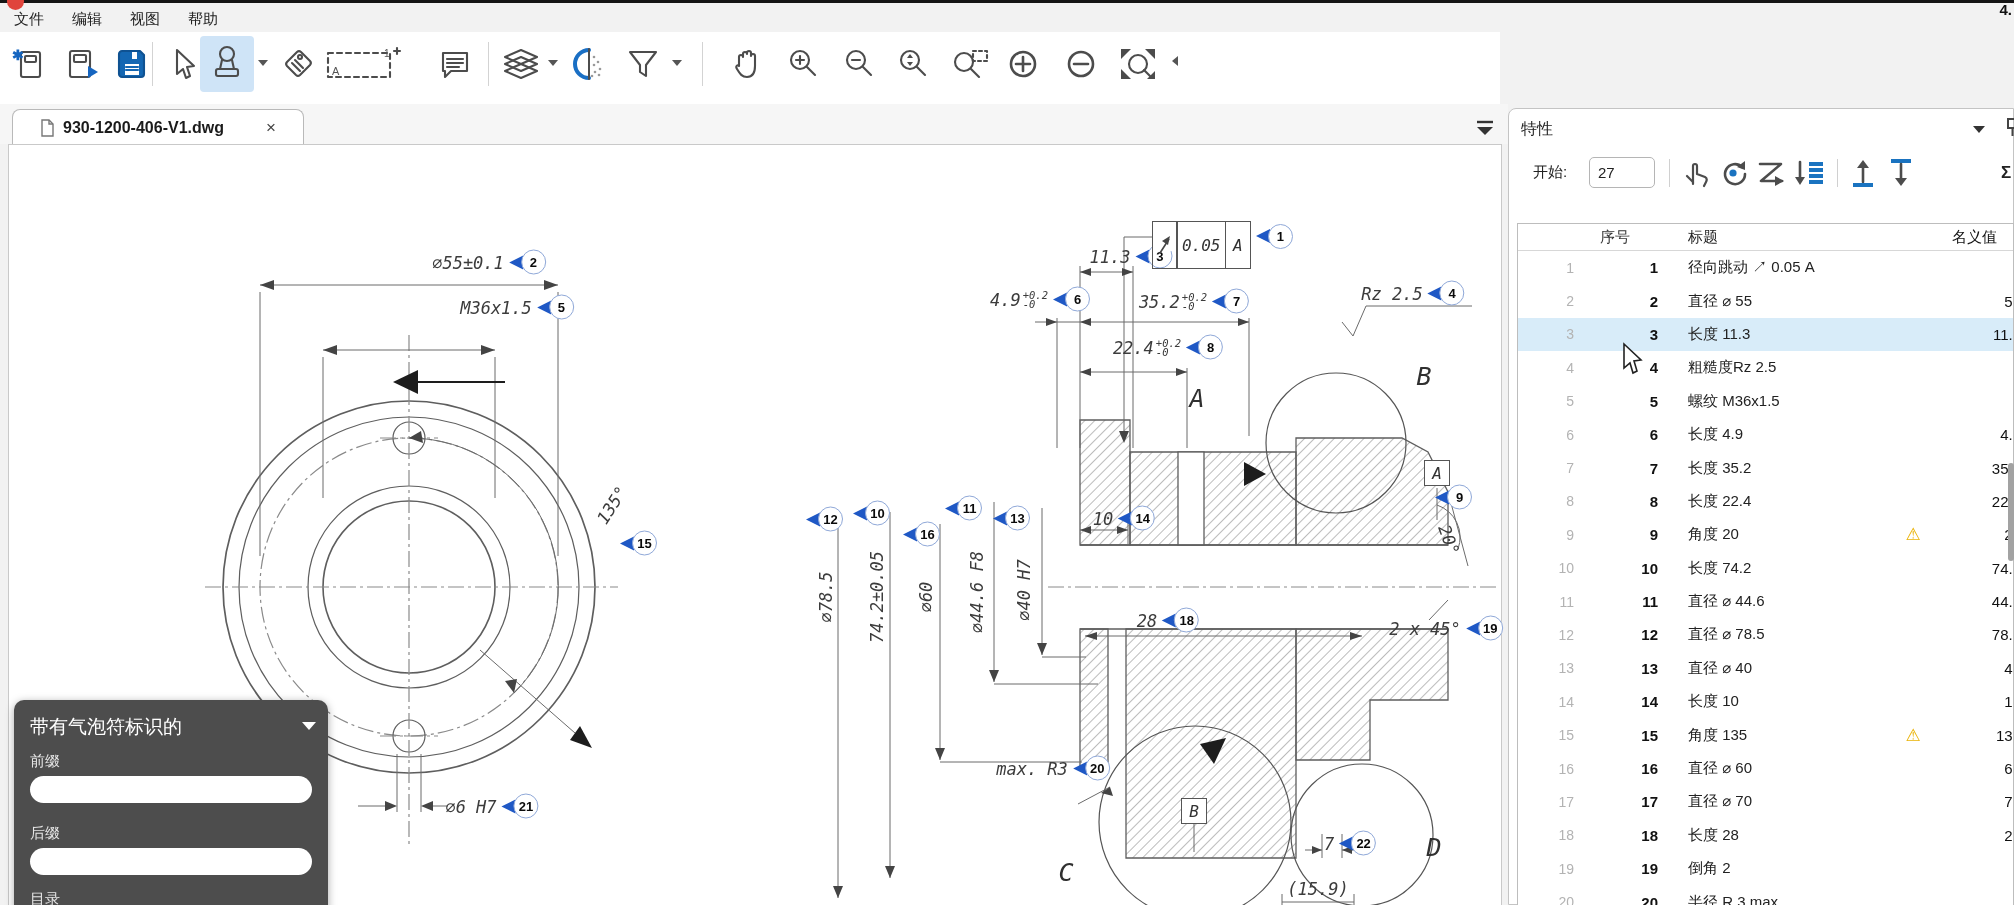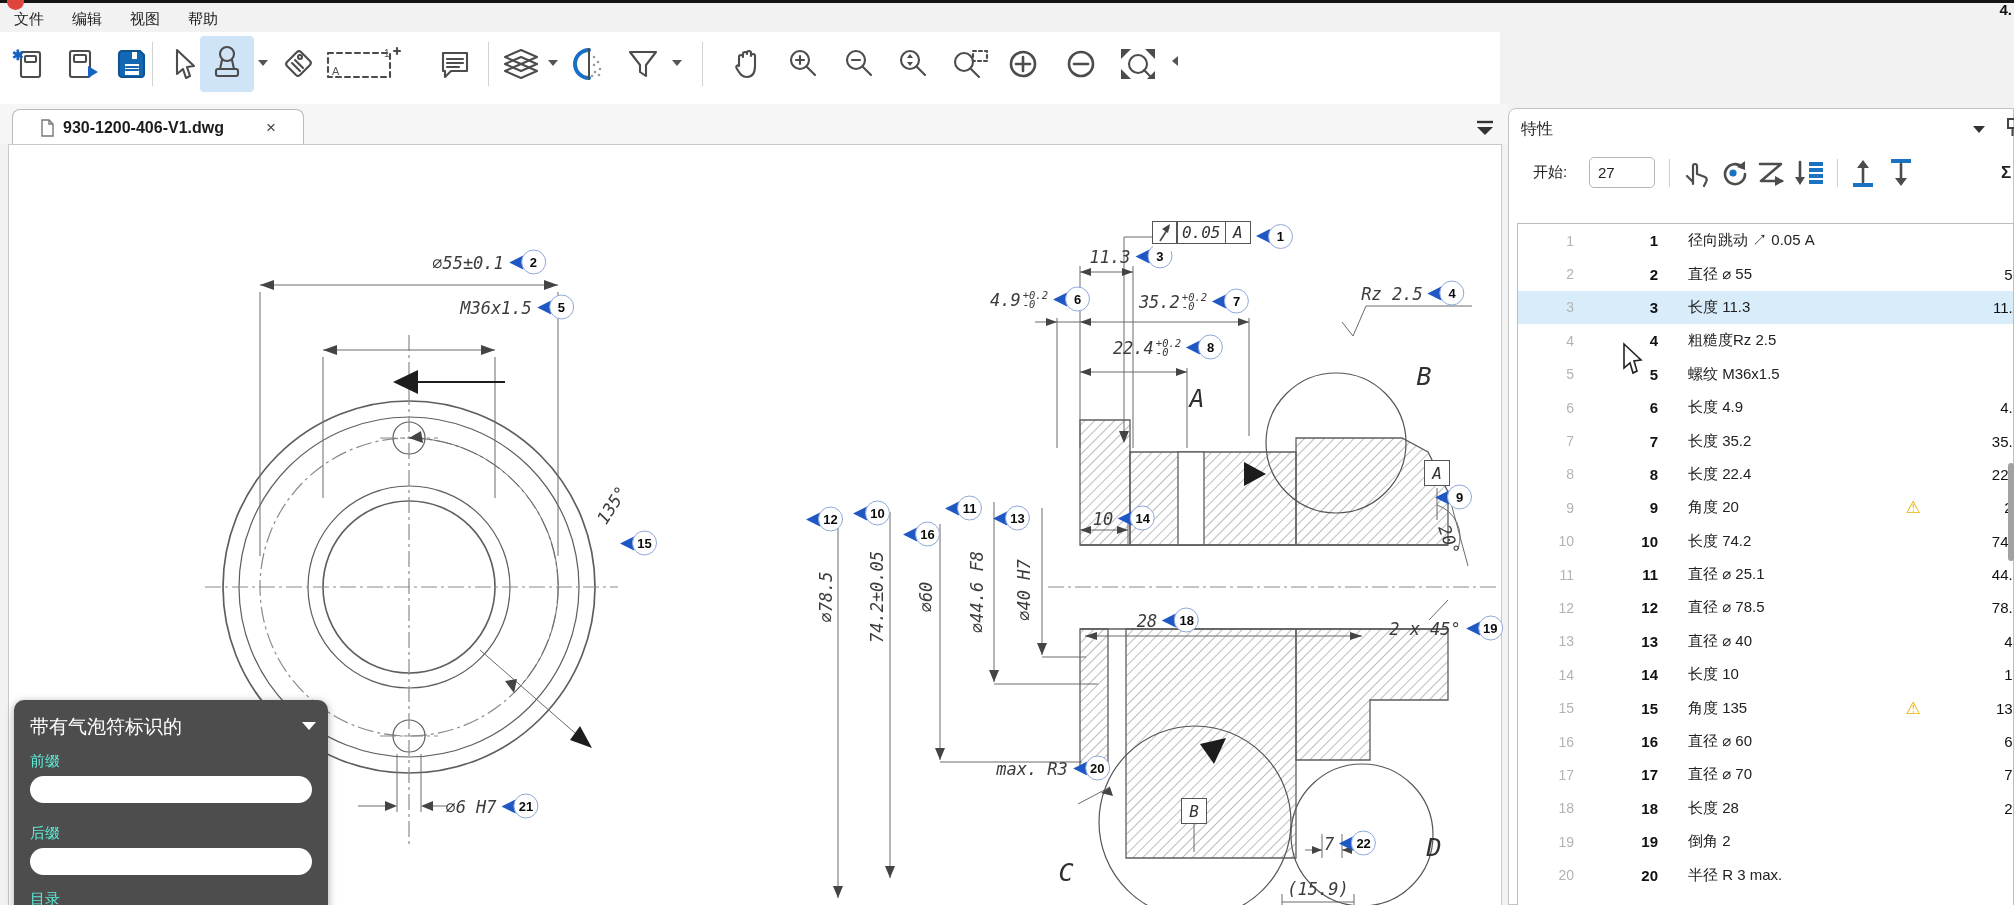--- a/index.html
+++ b/index.html
@@ -33,29 +33,29 @@
        font-family:"DejaVu Sans Mono",monospace;font-style:italic;font-size:17px;color:#3c3c3c}
   .ann.letter{font-size:25px;color:#303030}
   .tol{display:inline-flex;flex-direction:column;justify-content:center;font-size:10.5px;line-height:9px;margin-left:2px}
   .balloon{display:inline-flex;align-items:center;margin-left:5px}
   .balloon .tri{width:0;height:0;border-top:7px solid transparent;border-bottom:7px solid transparent;border-right:14px solid #1f58c5}
   .balloon .bnum{width:23px;height:23px;border:1.6px solid #8fa8d8;border-radius:50%;background:#fff;color:#0a0a0a;
        font:bold 13px "Liberation Sans",sans-serif;font-style:normal;display:flex;align-items:center;justify-content:center;margin-left:-2px}
   .datum-box{position:absolute;width:26px;height:26px;border:1.5px solid #555;background:#fff;box-sizing:border-box;
        display:flex;align-items:center;justify-content:center;font:italic 16px "DejaVu Sans Mono",monospace;color:#333}
   #fcf{left:1153px;top:221px;height:30px;display:flex;background:#fff;font-family:"DejaVu Sans Mono",monospace;font-style:italic}
-  #fcf .cell{border:1.4px solid #555;box-sizing:border-box;height:23px;display:flex;align-items:center;justify-content:center;margin-left:-1.4px}
+  #fcf .cell{border:1.4px solid #555;box-sizing:border-box;height:48px;display:flex;align-items:center;justify-content:center;margin-left:-1.4px}
   #fcf .c1{width:26px}
   #fcf .c2{width:50px;font-size:16px;color:#333}
   #fcf .c3{width:26px;font-size:16px;color:#333}
   
   #overlay-panel{left:14px;top:700px;width:314px;height:220px;background:#4d4d4d;border-radius:10px;box-shadow:0 2px 8px rgba(0,0,0,.35);z-index:5}
   #overlay-panel .op-title{position:absolute;left:16px;top:14px;font-size:19px;font-weight:normal;color:#fff}
   #overlay-panel .op-caret{position:absolute;right:12px;top:22px;width:0;height:0;border-left:7px solid transparent;border-right:7px solid transparent;border-top:8px solid #fff}
-  #overlay-panel .op-label{position:absolute;left:16px;font-size:15px;color:#5eead4}
+  #overlay-panel .op-label{position:absolute;left:16px;font-size:15px;color:#e5e5e5}
   #overlay-panel input{position:absolute;left:16px;width:282px;height:27px;border:none;border-radius:14px;background:#fff;box-sizing:border-box;padding:0 10px;font-size:14px}
   
   #prop-panel{left:1508px;top:108px;width:506px;height:797px;background:#fff;border:1px solid #c4c4c4;border-radius:8px 0 0 0;box-sizing:border-box}
   #prop-title{position:absolute;left:12px;top:10px;font-size:16px;color:#222}
   #prop-caret{position:absolute;left:464px;top:17px;width:0;height:0;border-left:6px solid transparent;border-right:6px solid transparent;border-top:7px solid #333}
   #prop-pin{position:absolute;left:496px;top:8px;color:#444;font-size:16px}
   #start-row{position:absolute;left:0;top:42px;width:506px;height:44px}
   #start-label{position:absolute;left:24px;top:12px;font-size:15px;color:#222}
   #start-input{position:absolute;left:80px;top:6px;width:66px;height:31px;border:1px solid #b5b5b5;border-radius:5px;box-sizing:border-box;padding:4px 8px;font-size:15px;color:#222}
   .ptool{position:absolute;top:4px;width:36px;height:36px;display:flex;align-items:center;justify-content:center}
@@ -683,20 +683,27 @@
       <svg width="30" height="30">
           <rect x="5" y="1" width="20" height="4" fill="#1a73c0" stroke="none"></rect>
           <line x1="15" y1="6" x2="15" y2="22" stroke-width="2.6"></line>
           <polygon points="15,28 9,20 21,20" fill="#4c4c4c" stroke="none"></polygon>
         </svg>
     </div>
     <span id="sum-symbol">Σ</span>
   </div>
 
   <div id="prop-table">
+    <div id="thead">
+      <span class="c-idx"></span>
+      <span class="c-no">序号</span>
+      <span class="c-title">标题</span>
+      <span class="c-warn"></span>
+      <span class="c-val">名义值</span>
+    </div>
     <div id="prop-rows">
         <div class="trow">
           <span class="c-idx">1</span>
           <span class="c-no">1</span>
           <span class="c-title">径向跳动 ↗ 0.05 A</span>
           <span class="c-warn"></span>
           <span class="c-val"></span>
         </div>
         <div class="trow">
           <span class="c-idx">2</span>
@@ -757,21 +764,21 @@
         <div class="trow">
           <span class="c-idx">10</span>
           <span class="c-no">10</span>
           <span class="c-title">长度 74.2</span>
           <span class="c-warn"></span>
           <span class="c-val">74.2</span>
         </div>
         <div class="trow">
           <span class="c-idx">11</span>
           <span class="c-no">11</span>
-          <span class="c-title">直径 ⌀ 25.1</span>
+          <span class="c-title">直径 ⌀ 44.6</span>
           <span class="c-warn"></span>
           <span class="c-val">44.6</span>
         </div>
         <div class="trow">
           <span class="c-idx">12</span>
           <span class="c-no">12</span>
           <span class="c-title">直径 ⌀ 78.5</span>
           <span class="c-warn"></span>
           <span class="c-val">78.5</span>
         </div>

